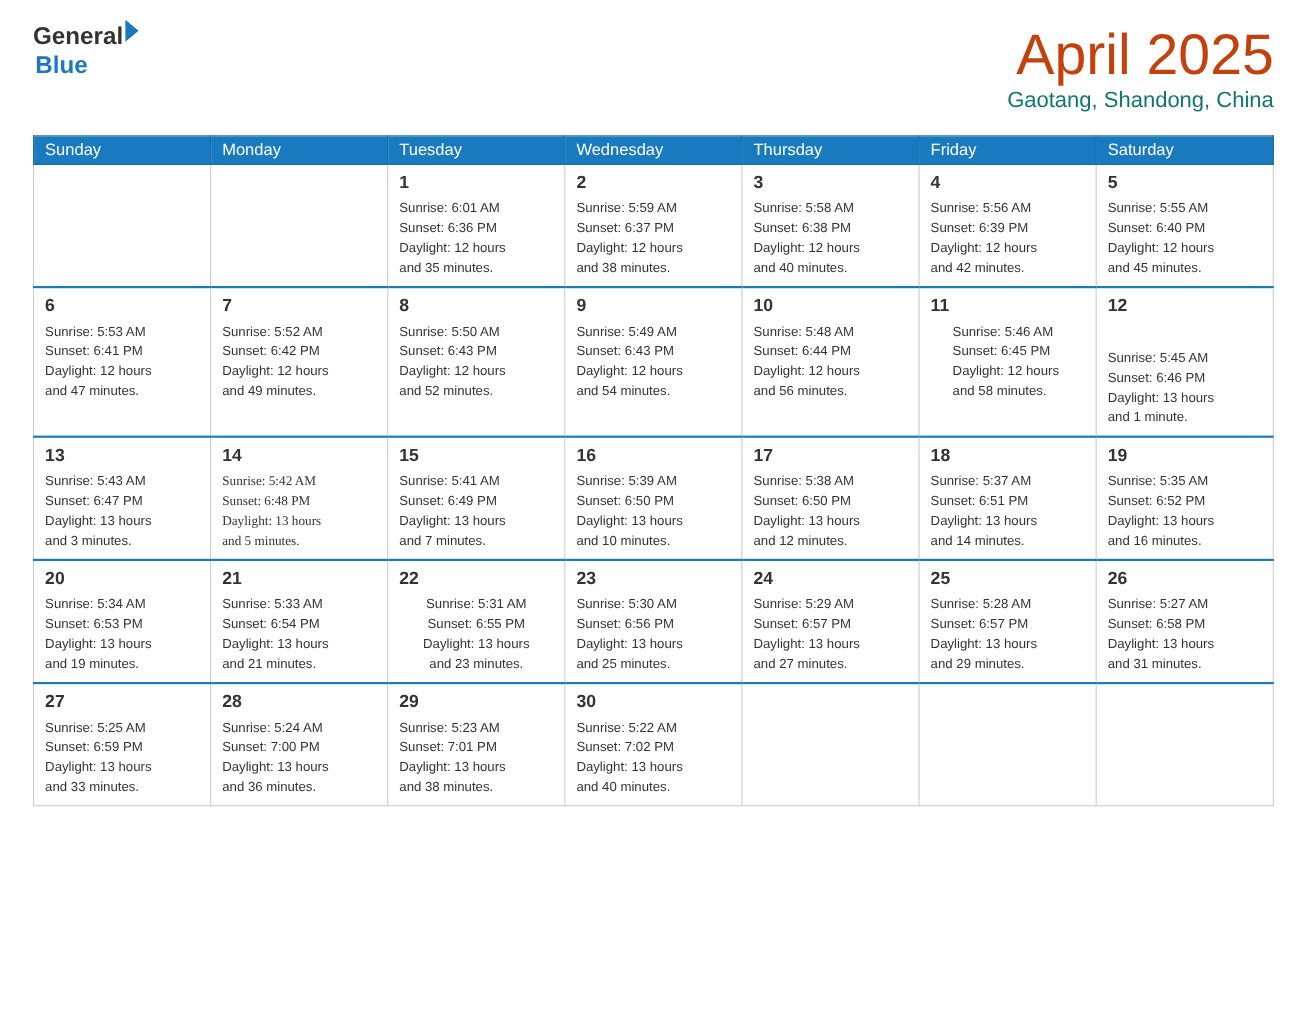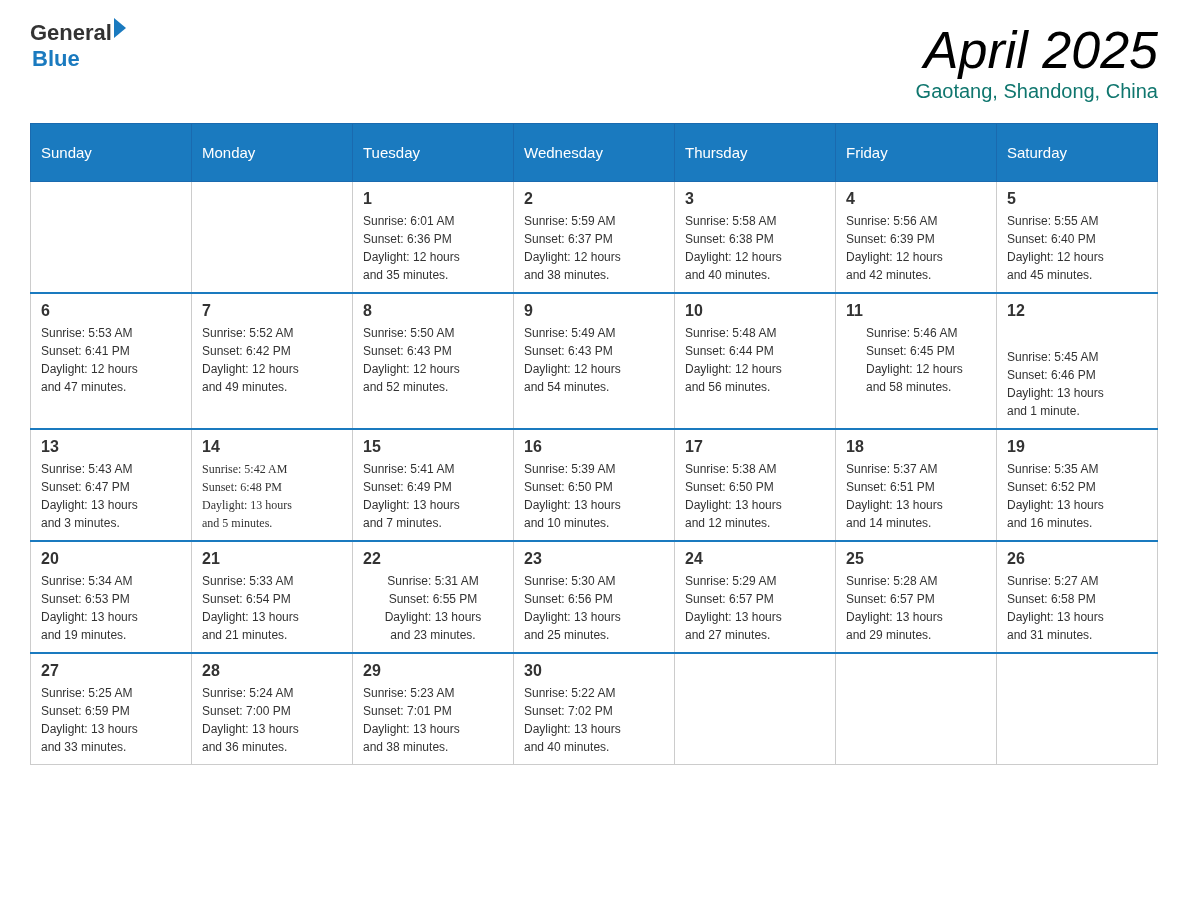--- a/index.html
+++ b/index.html
@@ -46,37 +46,36 @@
       font-size: 22px;
       font-weight: bold;
       color: #1a7abf;
       margin-left: 2px;
     }
     .title-area {
       text-align: right;
     }
     .month-title {
       font-size: 52px;
-      color: #000000;
+      color: #c2410c;
       font-weight: normal;
-      font-style: italic;
     }
     .location-title {
       font-size: 20px;
       color: #0f766e;
     }
     .calendar-table {
       width: 100%;
       border-collapse: collapse;
       border: 1px solid #ccc;
     }
     .calendar-table th {
       background-color: #1a7abf;
       color: white;
-      padding: 20px 10px;
+      padding: 4px 10px;
       font-size: 15px;
       font-weight: normal;
       text-align: left;
       border: 1px solid #1a6aaf;
     }
     .calendar-table td {
       vertical-align: top;
       padding: 8px 10px;
       border: 1px solid #ccc;
       width: calc(100% / 7);

